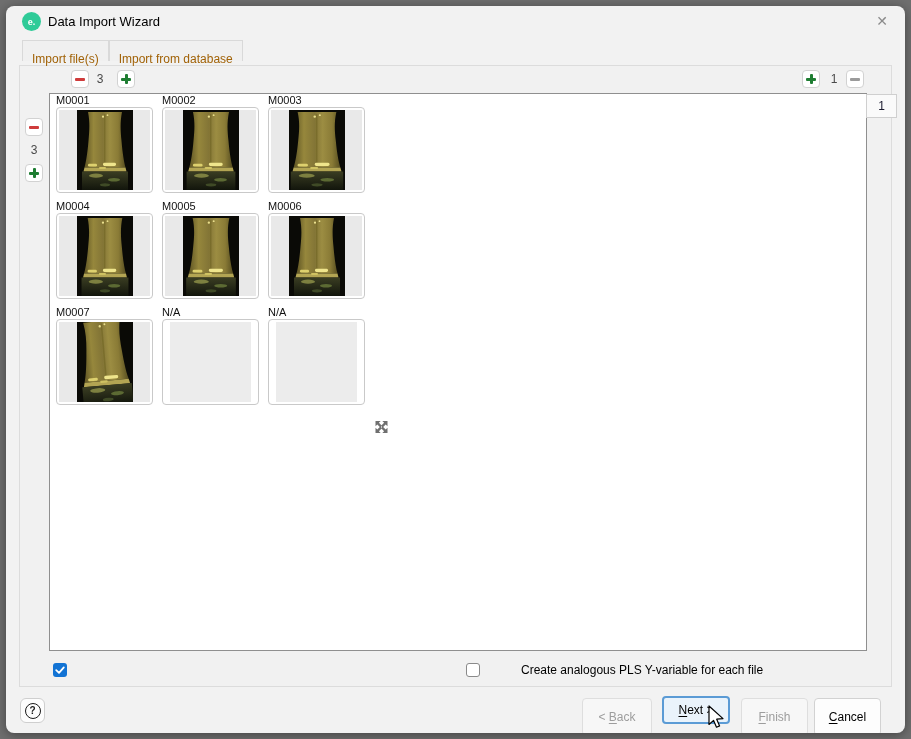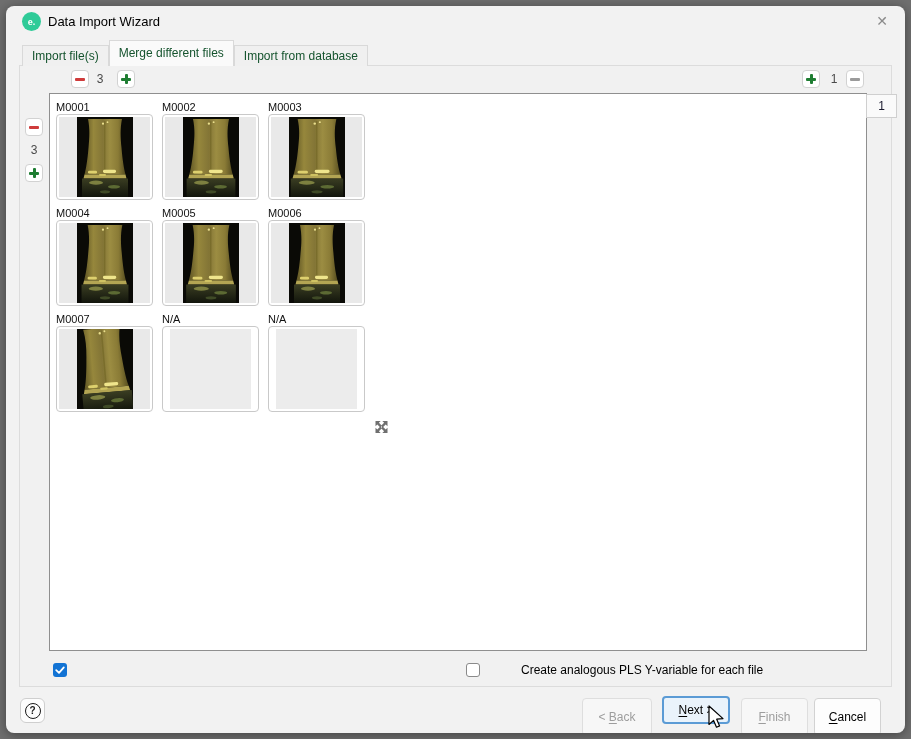--- a/index.html
+++ b/index.html
@@ -13,21 +13,21 @@
   
   .app-icon { position: absolute; left: 16px; top: 6px; width: 19px; height: 19px;
               border-radius: 50%; background: #2fcb98; color: #fff; font-size: 9px;
               font-weight: bold; display: flex; align-items: center; justify-content: center; }
   .title { position: absolute; left: 42px; top: 8px; font-size: 13px; color: #000000; }
   .close { position: absolute; right: 14px; top: 6px; font-size: 14px; color: #8b8b8b;
            width: 18px; height: 18px; text-align: center; line-height: 18px; }
 
   
   .tabs { position: absolute; left: 16px; top: 34px; display: flex; align-items: flex-end; z-index: 3; }
-  .tab { height: 21px; line-height: 20px; padding: 0 9px; font-size: 12px; color: #14532d;
+  .tab { height: 21px; line-height: 20px; padding: 8px 9px; font-size: 12px; color: #a16207;
          background: #f0f0f0; border: 1px solid #d9d9d9; border-bottom: 0; }
   .tab.active { height: 26px; line-height: 25px; background: #fafafa; position: relative; z-index: 2; }
 
   
   .tabpage { position: absolute; left: 13px; top: 59px; width: 873px; height: 622px;
              background: #f1f1f1; border: 1px solid #dcdcdc; }
 
   
   .pm { position: absolute; width: 18px; height: 18px; background: #fff;
         border: 1px solid #d2d2d2; border-radius: 4px; }
@@ -42,21 +42,21 @@
               color: #4a4a4a; line-height: 18px; }
 
   
   .panel { position: absolute; left: 29px; top: 27px; width: 818px; height: 558px;
            background: #fff; border: 1px solid #8f8f8f; }
   .page-tab { position: absolute; left: 846px; top: 28px; width: 31px; height: 24px;
               background: #fafafa; border: 1px solid #cfcfcf; font-size: 12px; color: #1a1a2e;
               text-align: center; line-height: 22px; }
 
   
-  .grid { position: absolute; left: 36px; top: 35px; display: grid;
+  .grid { position: absolute; left: 36px; top: 28px; display: grid;
           grid-template-columns: repeat(3, 97px); column-gap: 9px; row-gap: 7px; }
   .cell-label { font-size: 11px; color: #111; height: 13px; line-height: 12px; }
   .thumb { width: 97px; height: 86px; background: #fff; border: 1px solid #c9c9c9;
            border-radius: 4px; padding: 2px; }
   .thumb-inner { width: 100%; height: 100%; background: #e9e9e9; display: flex;
                  justify-content: center; overflow: hidden; }
   .thumb-inner.empty { width: 81px; margin: 0 auto; background: #ececec; }
   .photo { width: 56px; height: 100%; background: #0a0a06; overflow: hidden; }
   svg.bag { width: 100%; height: 100%; display: block; transform-origin: 50% 50%; }
   .v2 svg.bag { transform: scaleX(1.06); }
@@ -132,21 +132,20 @@
 <div class="dialog">
 
   <div>
     <div class="app-icon">e.</div>
     <div class="title">Data Import Wizard</div>
     <div class="close">✕</div>
   </div>
 
   <div class="tabs">
     <div class="tab">Import file(s)</div>
-    <div class="tab active">Merge different files</div>
     <div class="tab">Import from database</div>
   </div>
 
   <div class="tabpage">
 
     <div class="pm red" style="left:51px; top:4px;">
         <span class="h"></span>
       </div>
     <div class="pm-count" style="left:70px; top:4px;">3</div>
     <div class="pm green plus" style="left:97px; top:4px;">

